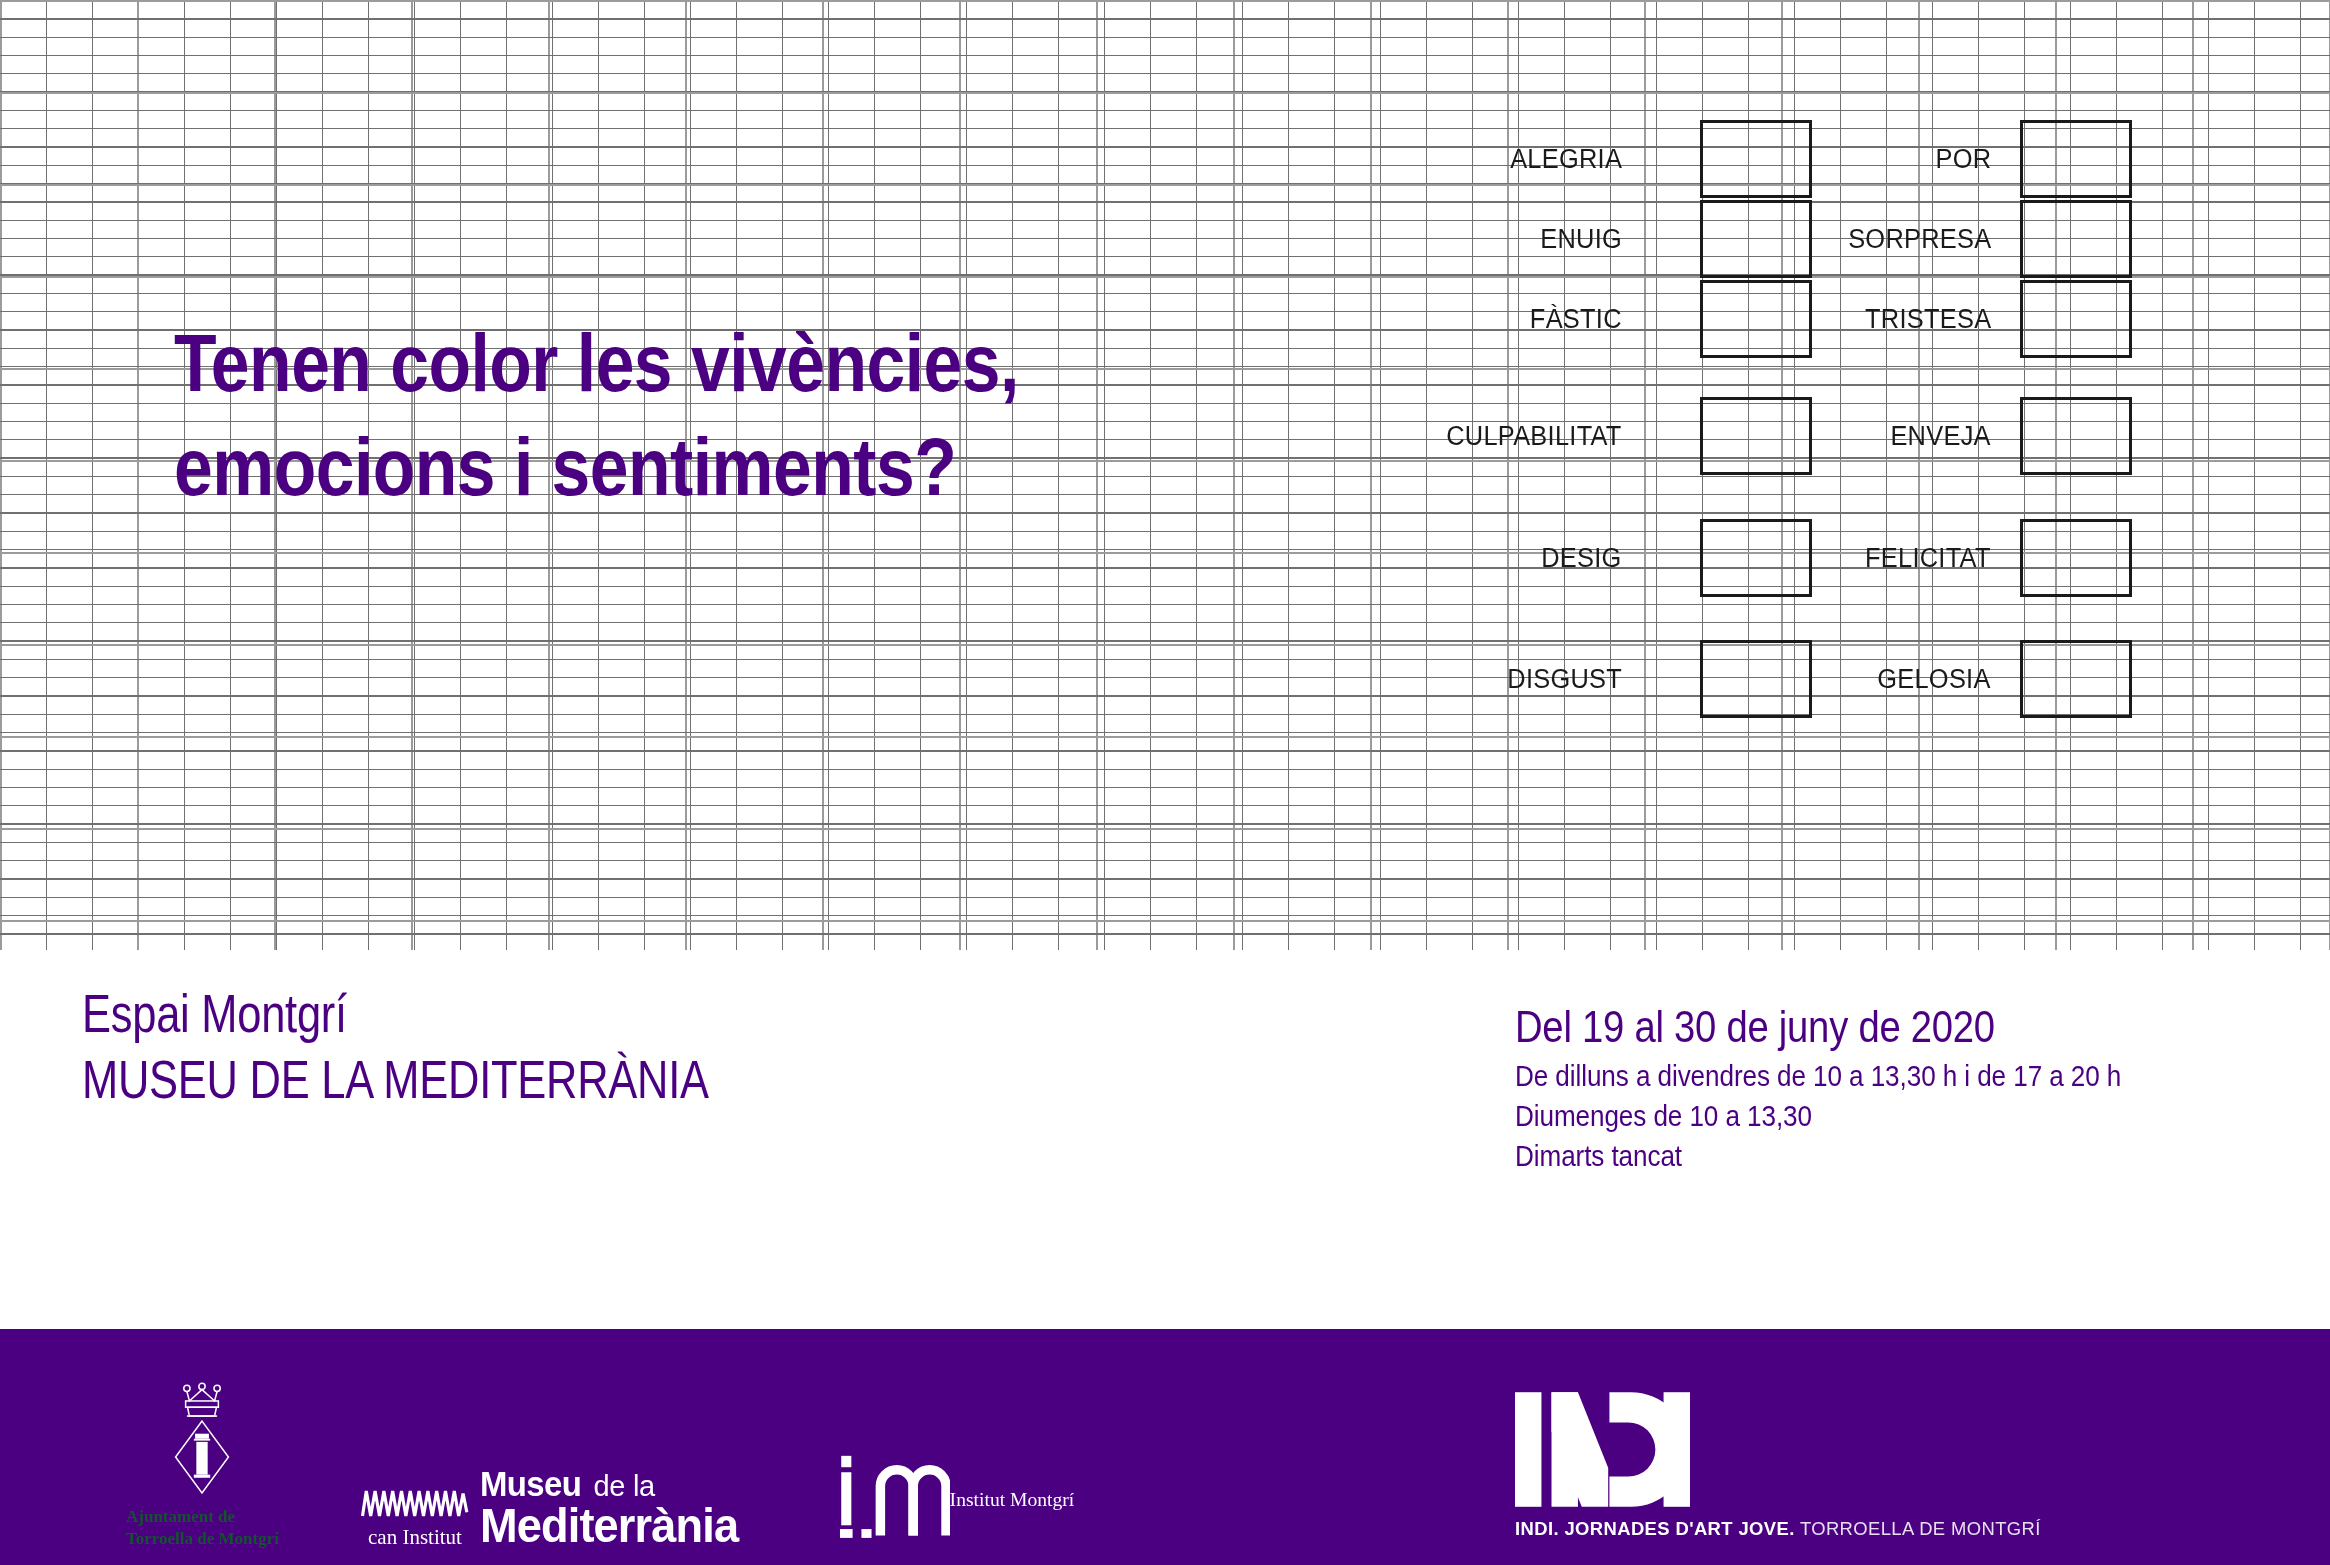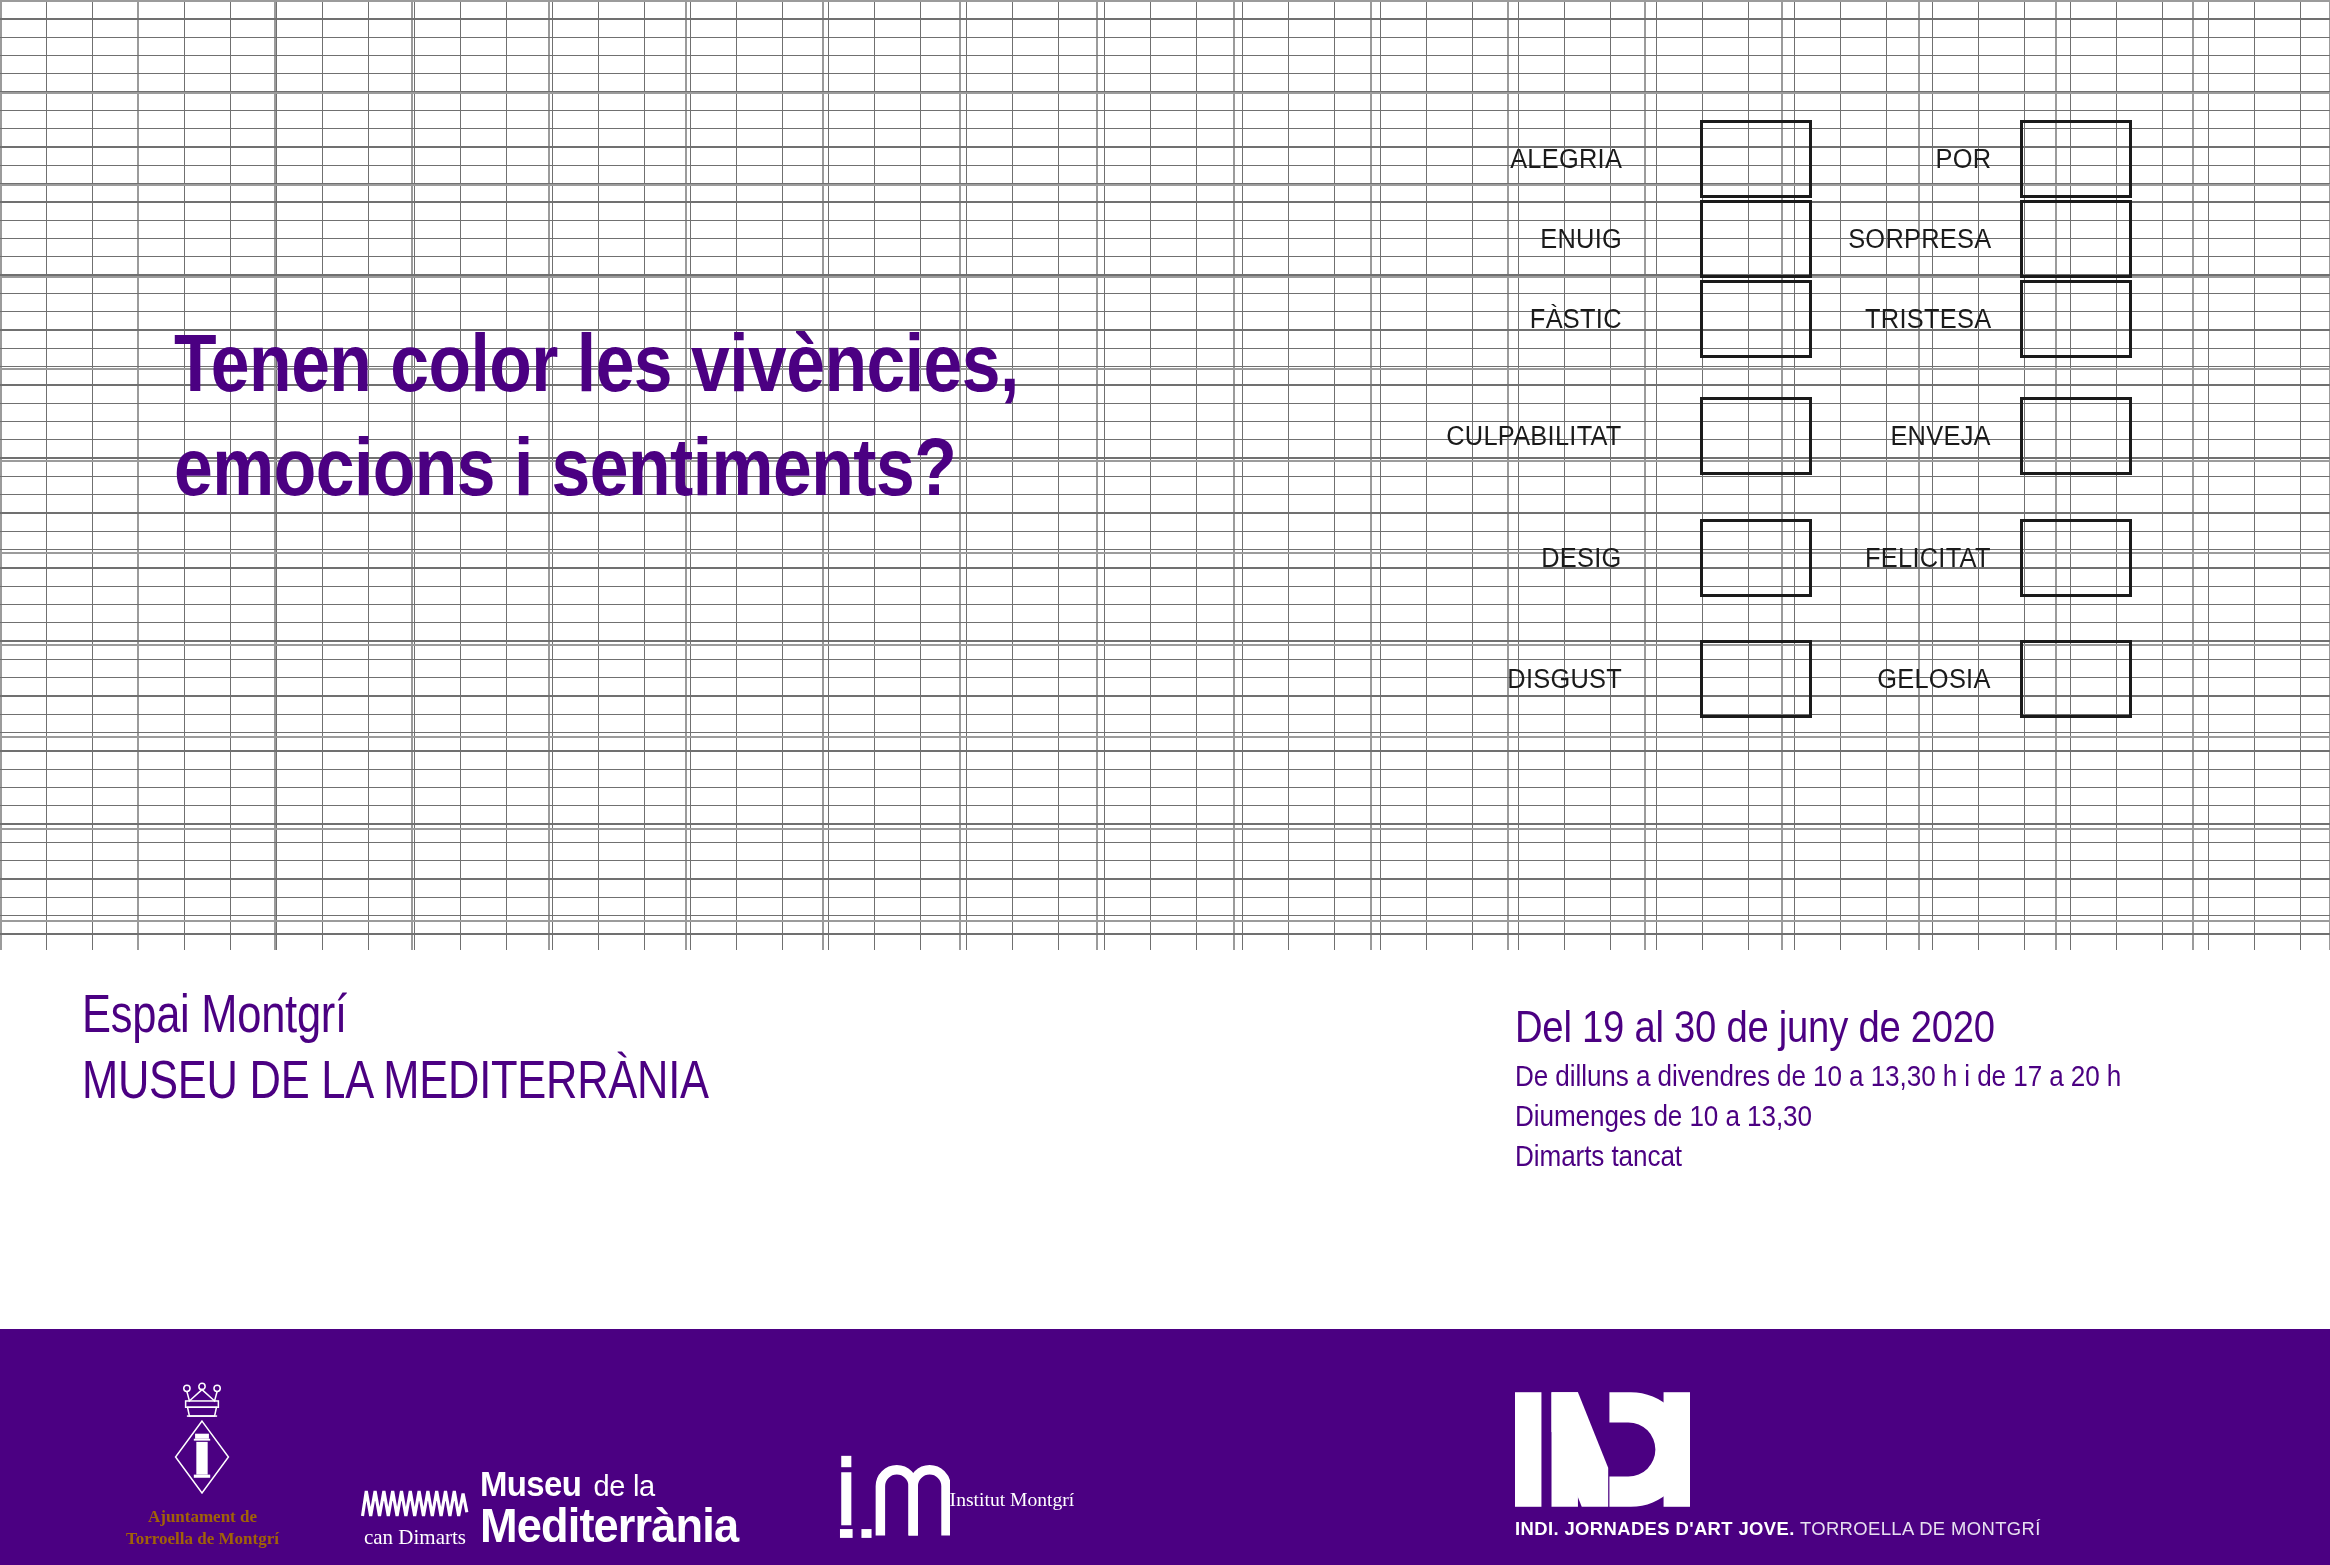--- a/index.html
+++ b/index.html
@@ -202,22 +202,21 @@
     display: flex;
     flex-direction: column;
     align-items: center;
     color: #ffffff;
   }
   #ajuntament-caption {
     font-family: "Liberation Serif", serif;
     font-weight: bold;
     font-size: 17px;
     line-height: 1.28;
-    text-align: center;
-    color: #a16207;
+    color: #14532d;
     margin-top: 6.3px;
     white-space: pre-line;
   }
 
   
   #logo-museu {
     display: flex;
     align-items: flex-end;
     gap: 10px;
     color: #ffffff;
@@ -424,21 +423,21 @@
 Torroella de Montgrí</span>
     </div>
 
     <div id="logo-museu">
       <div id="museu-canquintana">
         <span>
           <svg width="110" height="33" viewBox="0 0 175 52" aria-hidden="true">
             <path d="M4 46 L10 6 L17 46 L24 6 L31 46 L38 6 L45 46 L52 6 L59 46 L66 6 L73 46 L80 6 L87 46 L94 6 L101 46 L108 6 L115 46 L122 6 L129 46 L136 6 L143 46 L150 6 L157 46 L164 10 L170 40" fill="none" stroke="#ffffff" stroke-width="5" stroke-linejoin="miter"></path>
           </svg>
         </span>
-        <span id="canquintana-label">can Dimarts</span>
+        <span id="canquintana-label">can Institut</span>
       </div>
       <div id="museu-words">
         <div id="museu-line1">
           <span class="museu-strong">Museu</span>
           <span class="museu-light">de la</span>
         </div>
         <div id="museu-line2">Mediterrània</div>
       </div>
     </div>
 

